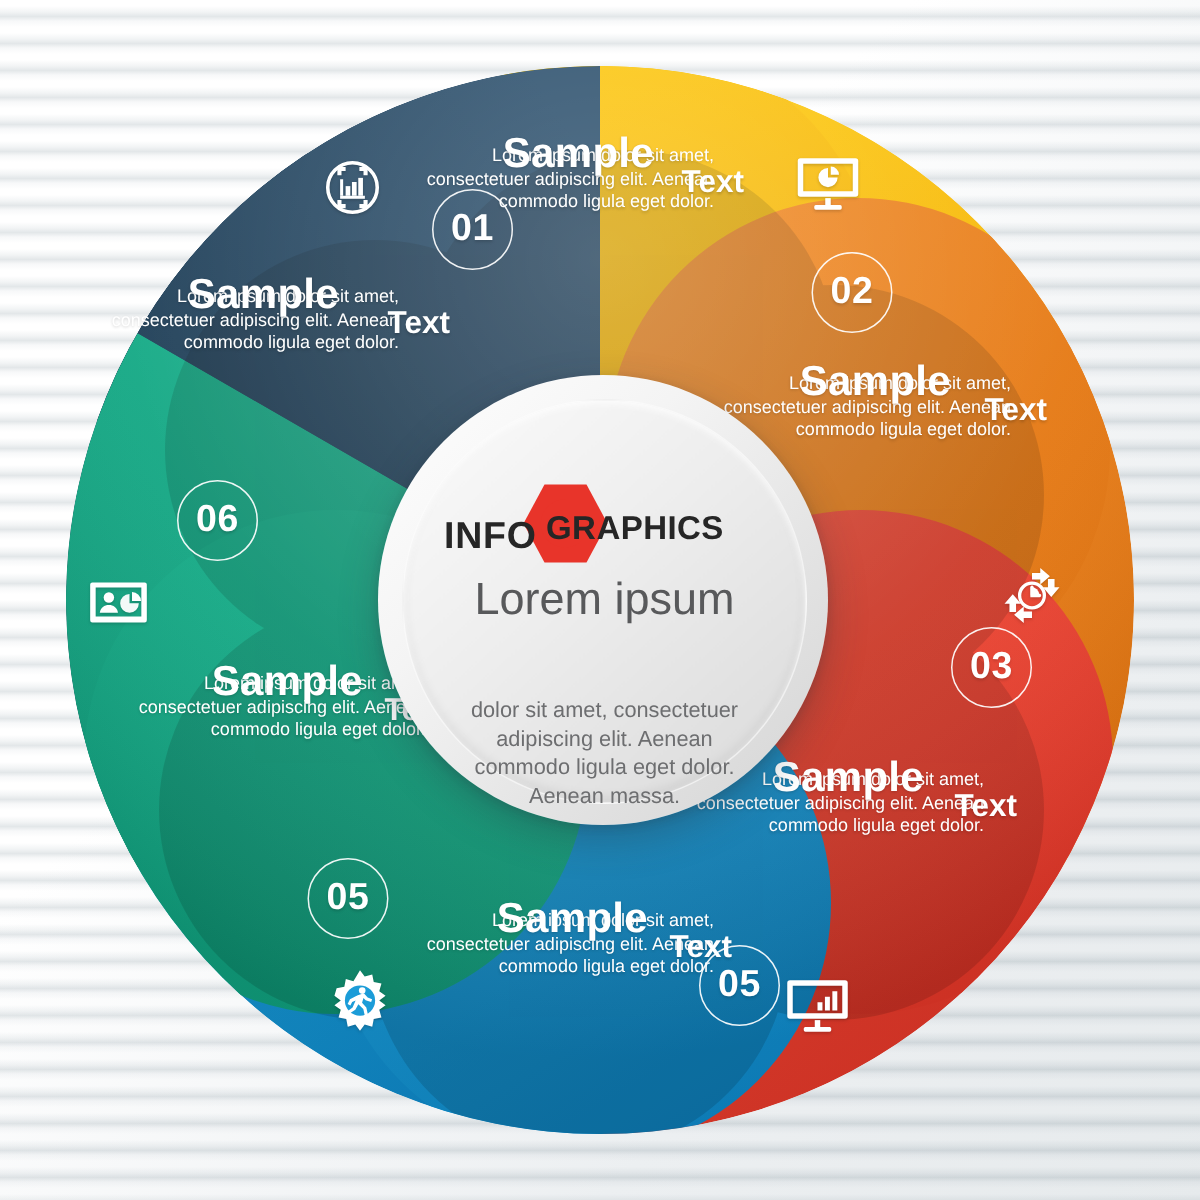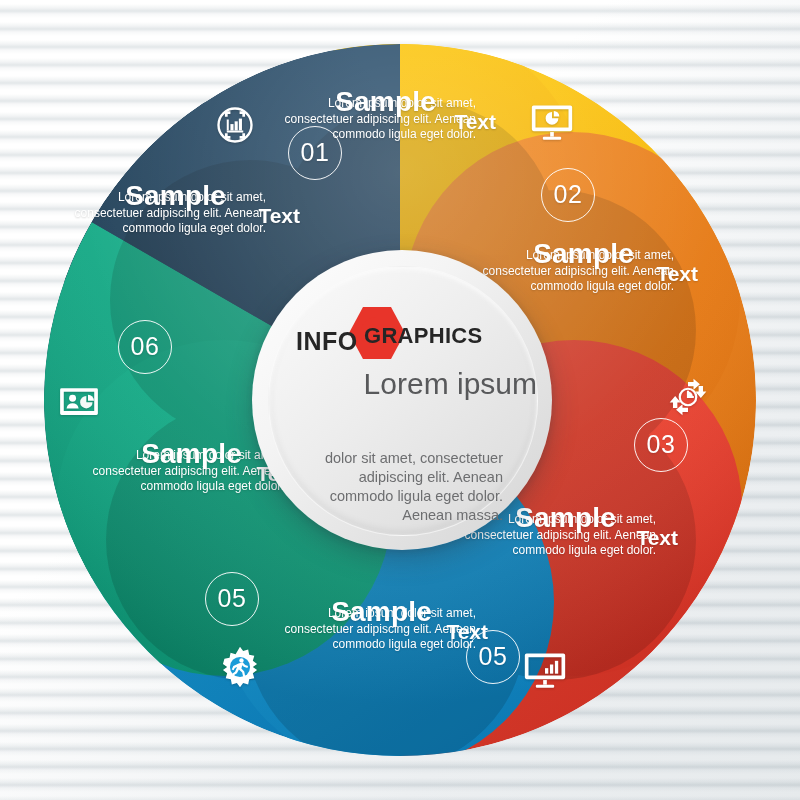--- a/index.html
+++ b/index.html
@@ -53,41 +53,41 @@
     font-size:12px;line-height:15.5px;font-weight:normal;
   }
   
   .ta-right{text-align:right;}
   .ta-rightbody{text-align:right;}
 
   .num{
     position:absolute;width:52px;height:52px;border-radius:50%;
     border:1.6px solid rgba(255,255,255,.92);
     color:#fff;font-size:25px;line-height:50px;text-align:center;
-    font-weight:400;letter-spacing:.5px;
+    font-weight:700;letter-spacing:.5px;
     text-shadow:0 1px 2px rgba(0,0,0,.15);
   }
 
   .ic{position:absolute;width:44px;height:44px;}
   .ic svg{width:100%;height:100%;display:block;filter:drop-shadow(0 1px 1px rgba(0,0,0,.18));}
 
   
   #hub{
     position:absolute;left:252px;top:250px;width:300px;height:300px;border-radius:50%;
     background:linear-gradient(135deg,#ffffff 0%,#f4f4f4 35%,#e2e2e2 70%,#d4d4d4 100%);
     box-shadow:0 10px 26px rgba(40,50,60,.30), 0 2px 6px rgba(40,50,60,.18);
   }
   #hub-inner{
     position:absolute;left:16px;top:16px;width:268px;height:268px;border-radius:50%;
     background:linear-gradient(140deg,#fbfbfb 0%,#ededed 45%,#d9d9d9 100%);
     box-shadow:inset 0 2px 5px rgba(255,255,255,.9), inset 0 -3px 8px rgba(0,0,0,.08);
     border:1px solid rgba(255,255,255,.55);
   }
   #hub-content{
-    position:absolute;left:0;right:0;top:36px;text-align:right;
+    position:absolute;left:0;right:0;top:52px;text-align:center;
   }
   .logo{
     position:relative;height:58px;width:230px;margin:0 auto 6px auto;
   }
   .logo .hexmark{position:absolute;left:58px;top:2px;width:62px;height:56px;}
   .logo .word-info{
     position:absolute;left:8px;top:24px;font-size:25px;font-weight:bold;color:#262626;letter-spacing:.5px;
   }
   .logo .word-graphics{
     position:absolute;left:76px;top:4px;font-size:22px;font-weight:bold;color:#262626;letter-spacing:.3px;margin-top:16px;

